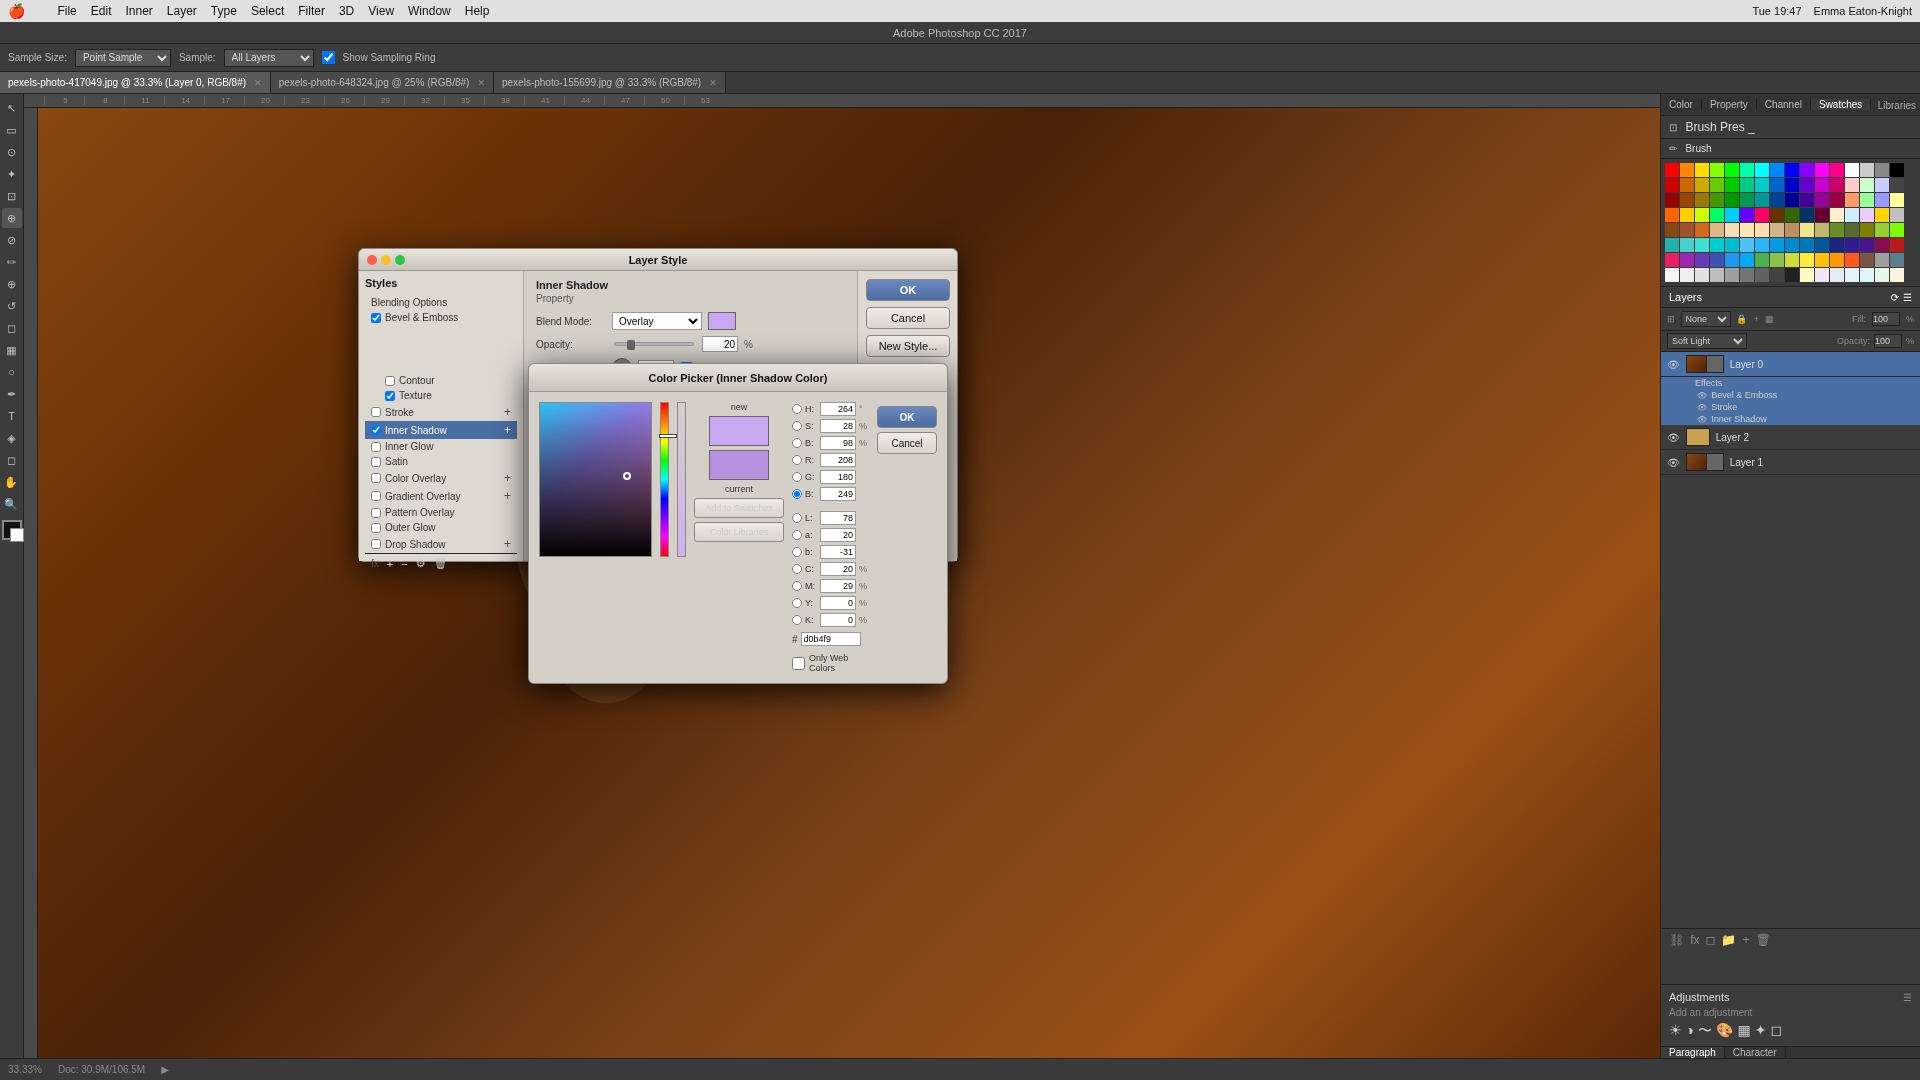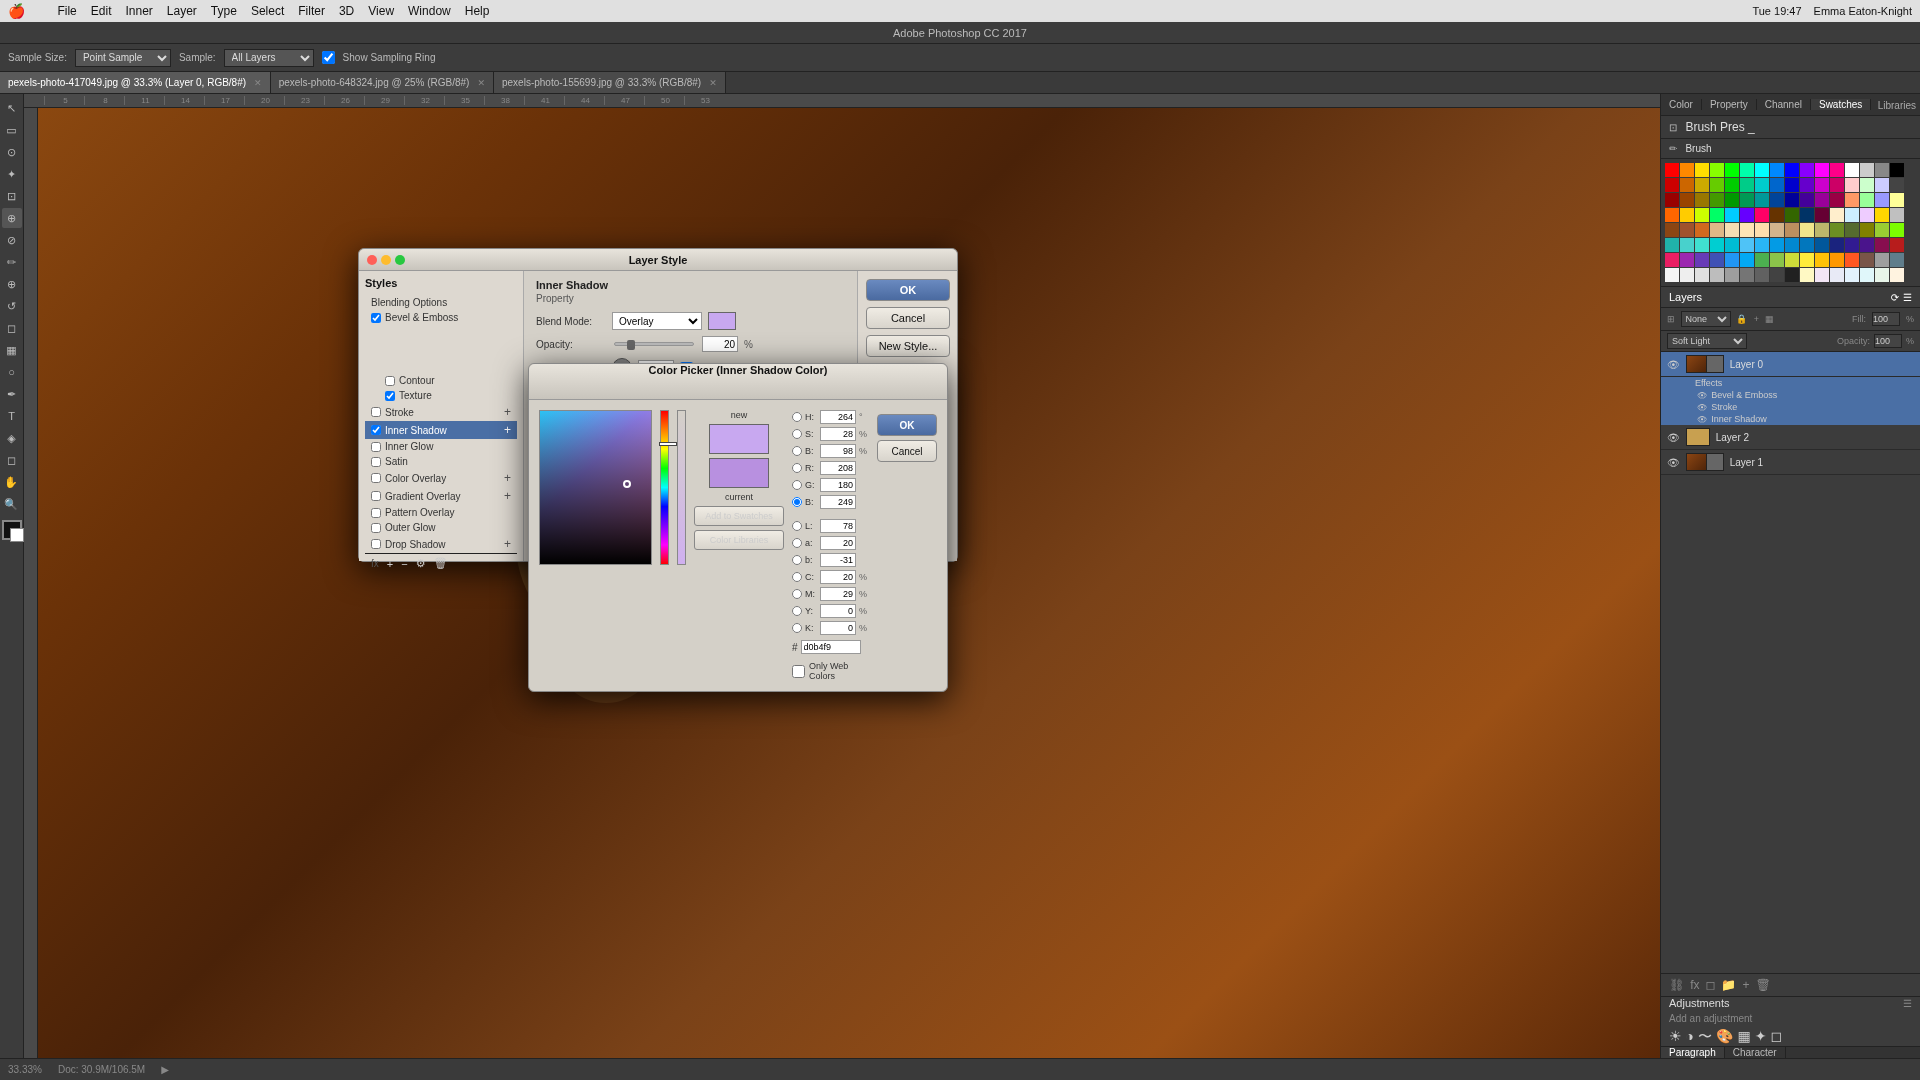--- a/index.html
+++ b/index.html
@@ -419,25 +419,25 @@
     
     .color-picker-dialog {
       top: 255px;
       left: 490px;
       width: 420px;
       background: #d4d0c8;
       border: 1px solid #888;
       border-radius: 6px;
     }
     .cp-titlebar {
-      height: 36px;
+      height: 28px;
       background: linear-gradient(to bottom, #e8e4dc, #c8c4bc);
       border-radius: 6px 6px 0 0;
       display: flex;
-      align-items: flex-start;
+      align-items: center;
       justify-content: center;
       font-size: 11px;
       font-weight: bold;
       color: #111;
       border-bottom: 1px solid #999;
     }
     .cp-body {
       display: flex;
       padding: 10px;
       gap: 8px;
@@ -1247,21 +1247,21 @@
       <div style="display:flex;align-items:center;padding:4px 8px;border-top:1px solid #222;gap:6px;margin-top:auto;">
         <span style="font-size:12px;cursor:pointer;color:#888;">⛓</span>
         <span style="font-size:12px;cursor:pointer;color:#888;">fx</span>
         <span style="font-size:12px;cursor:pointer;color:#888;">◻</span>
         <span style="font-size:12px;cursor:pointer;color:#888;">📁</span>
         <span style="font-size:12px;cursor:pointer;color:#888;">+</span>
         <span style="font-size:12px;cursor:pointer;color:#888;">🗑</span>
       </div>
     </div>
 
-    <div style="border-top:1px solid #222;padding:0 8px;">
+    <div style="border-top:1px solid #222;padding:6px 8px;margin-top:33px;">
       <div style="display:flex;justify-content:space-between;align-items:center;margin-bottom:4px;">
         <span style="font-size:11px;color:#ddd;">Adjustments</span>
         <span style="font-size:10px;color:#888;cursor:pointer;">☰</span>
       </div>
       <div style="font-size:10px;color:#888;">Add an adjustment</div>
 
       <div style="display:flex;flex-wrap:wrap;gap:4px;margin-top:4px;">
         <span style="font-size:14px;cursor:pointer;">☀</span>
         <span style="font-size:14px;cursor:pointer;">◑</span>
         <span style="font-size:14px;cursor:pointer;">〜</span>

